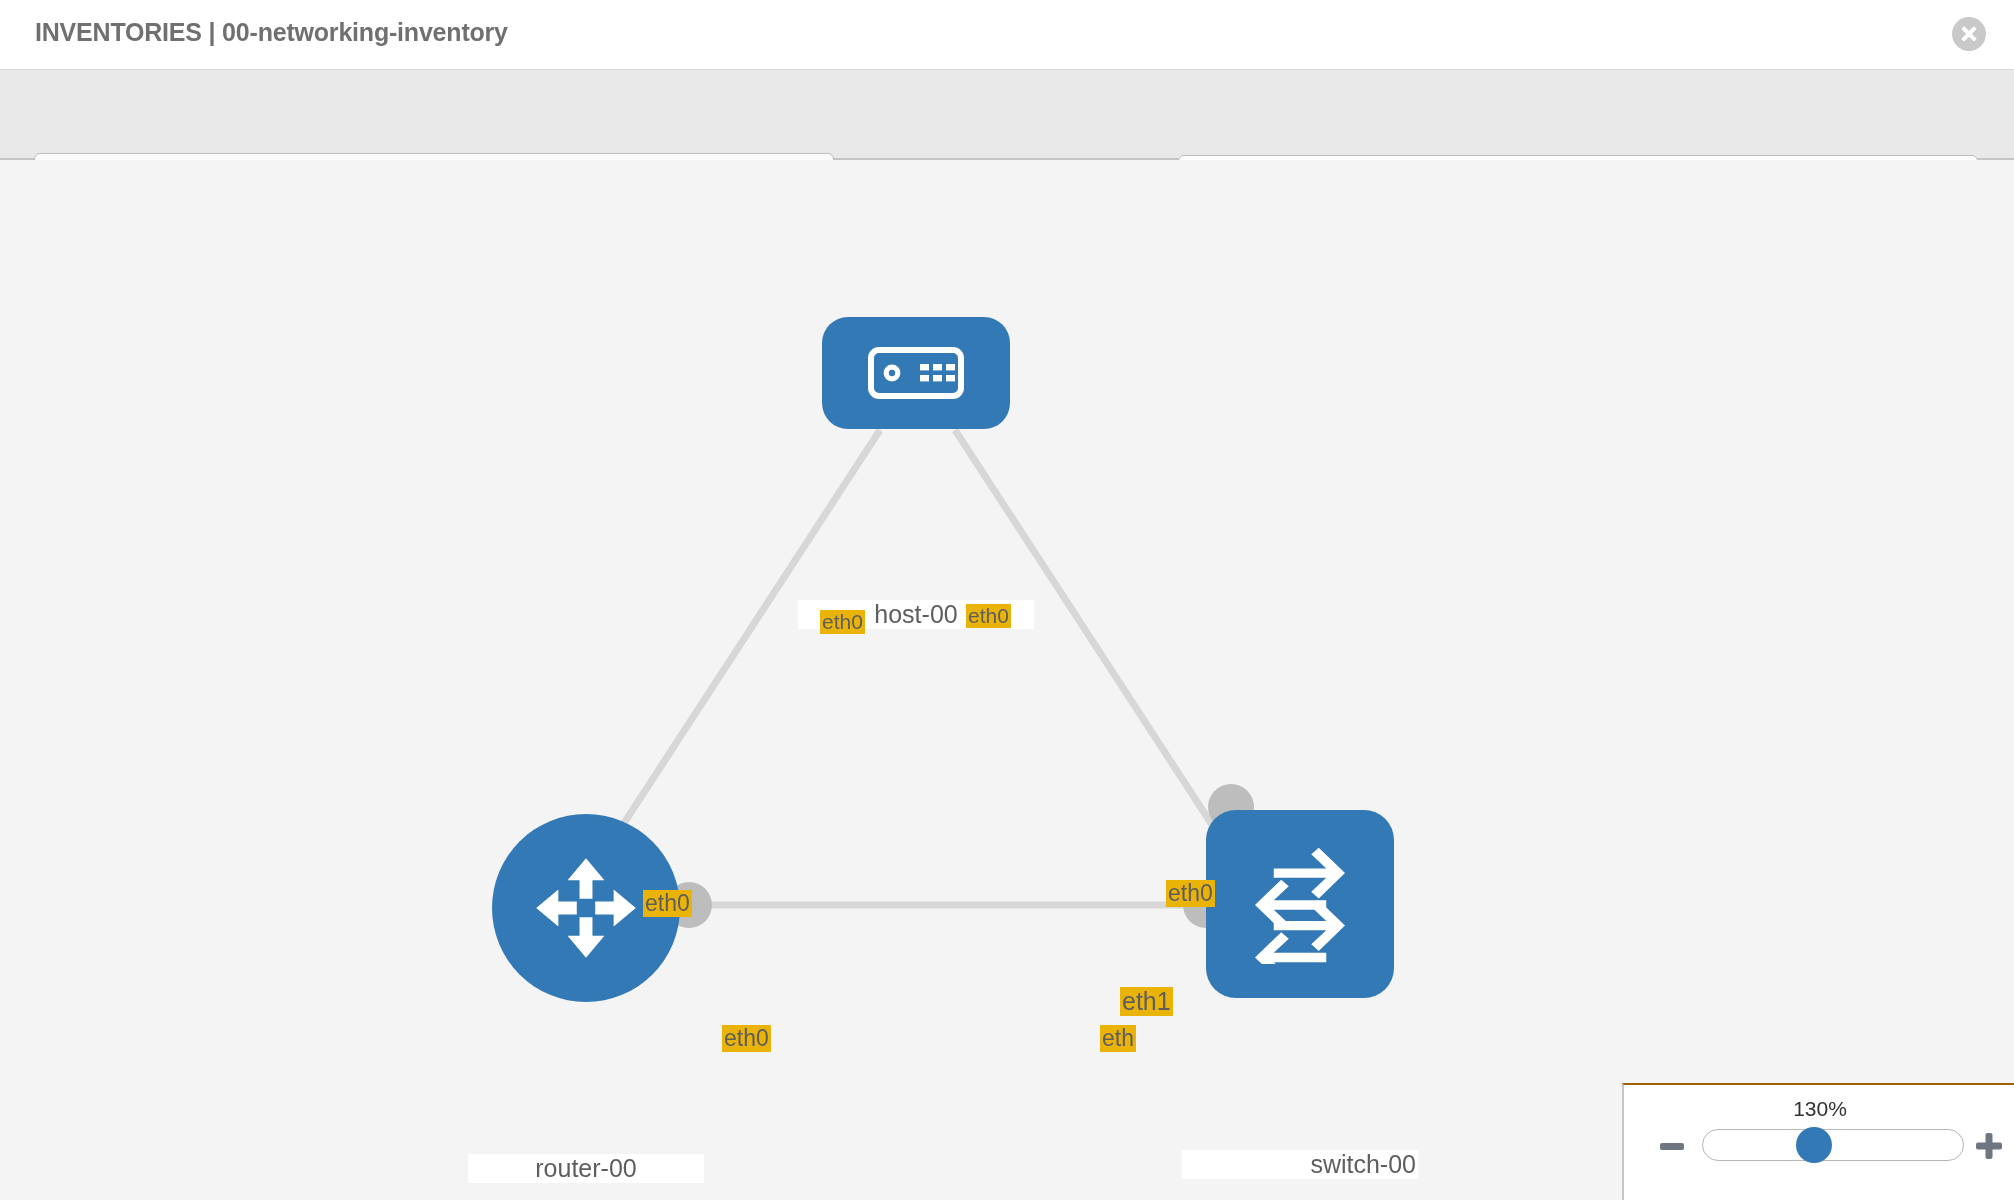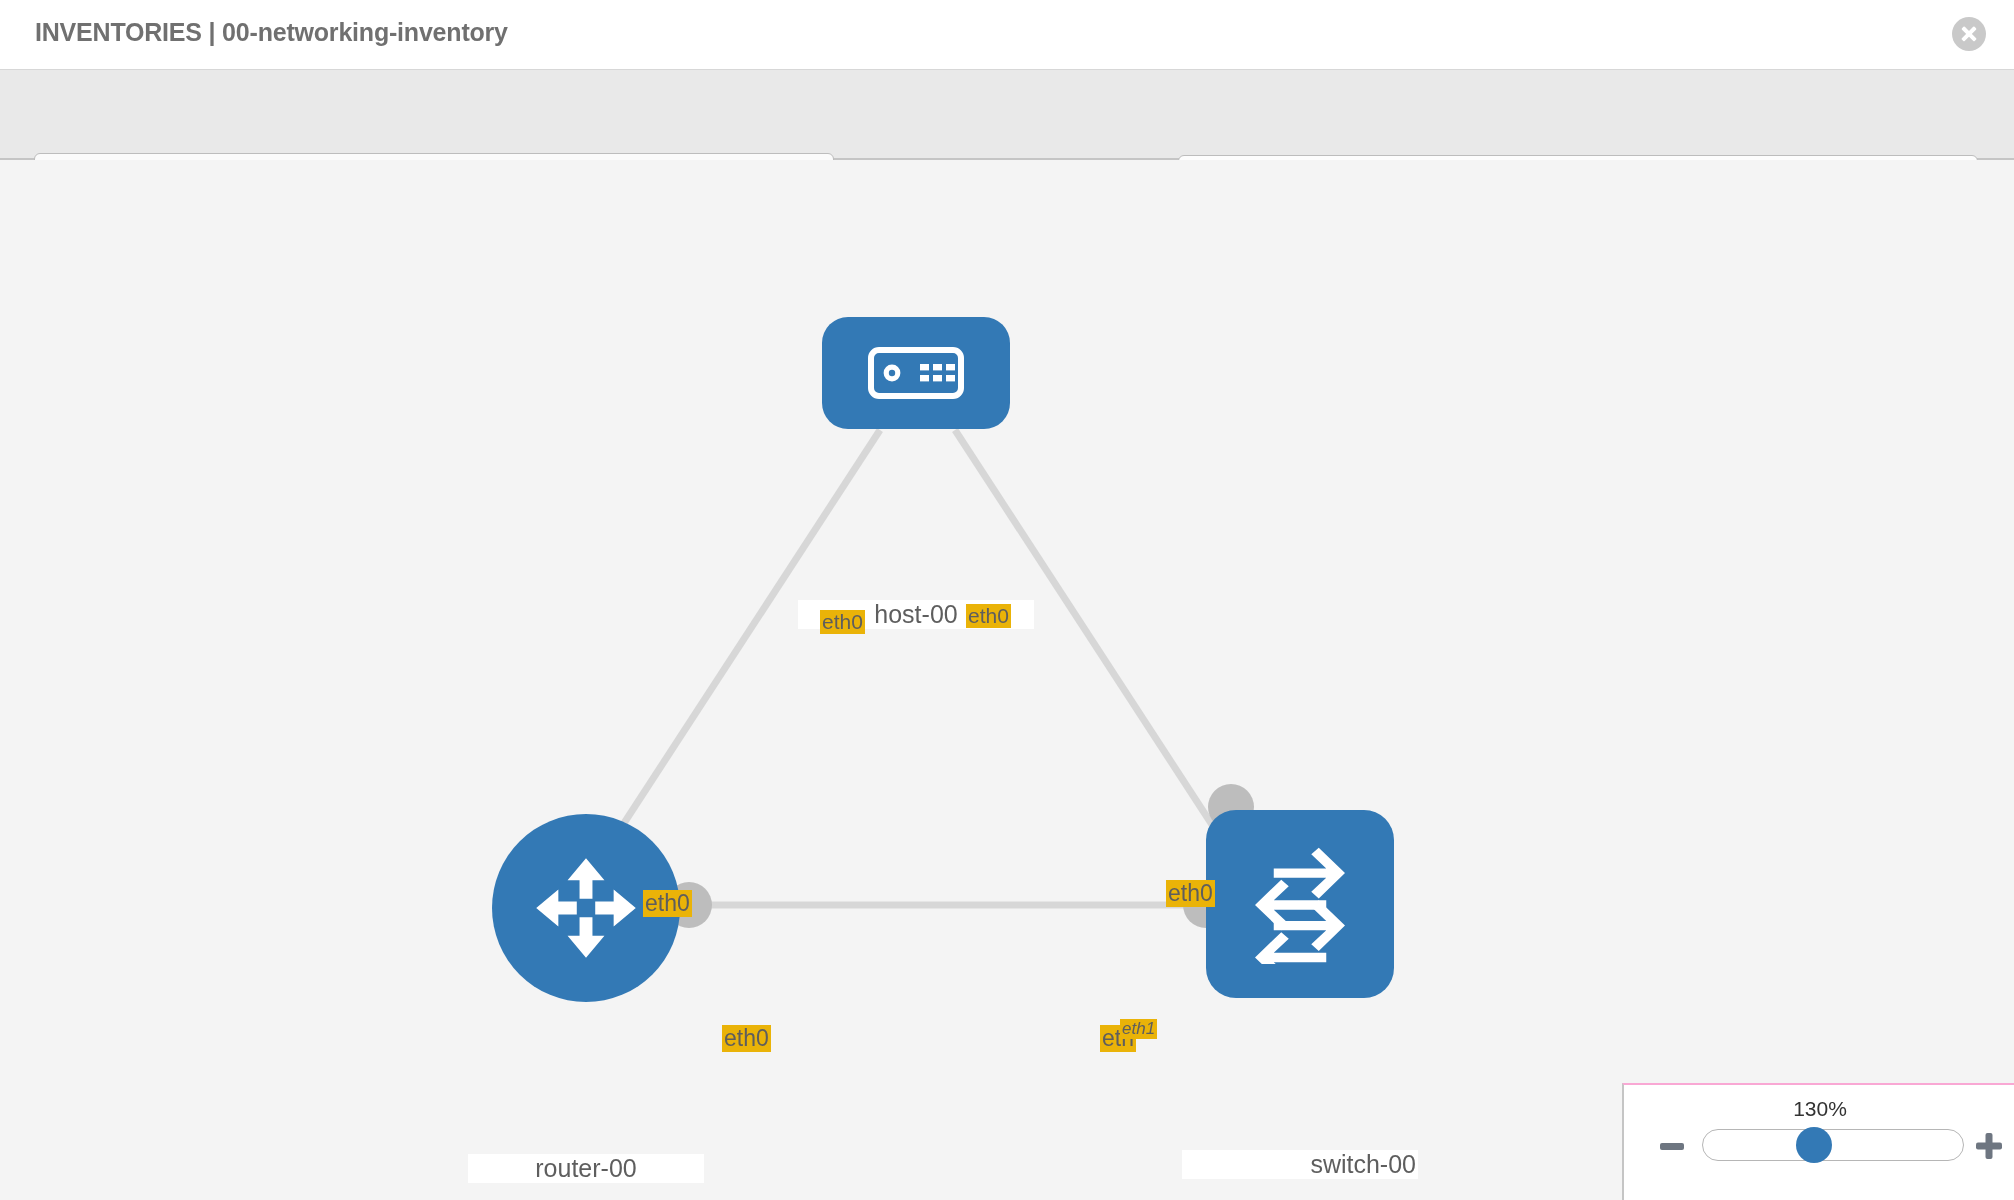--- a/index.html
+++ b/index.html
@@ -127,21 +127,21 @@
     font-size: 21px; color: #5e5e5e;
     background: #eab308; padding: 0 2px;
     white-space: nowrap;
   }
 
   
   .zoom-panel {
     position: absolute; left: 1622px; top: 1083px;
     width: 392px; height: 117px;
     background: #ffffff;
-    border-top: 2px solid #f9a8d4;
+    border-top: 2px solid #a16207;
     border-left: 2px solid #c5c5c5;
   }
   .zoom-value {
     position: absolute; left: 0; top: 12px; width: 392px;
     text-align: center; font-size: 21px; color: #333;
   }
   .zoom-minus {
     position: absolute; left: 36px; top: 58px;
     width: 24px; height: 7px; background: #6e7681; border-radius: 2px;
     cursor: pointer;
@@ -262,21 +262,21 @@
       </div>
       <div class="node-label">switch-00</div>
     </div>
 
     <span class="link-label" style="left:820px;  top:450px;">eth0</span>
     <span class="link-label" style="left:966px;  top:444px;">eth0</span>
     <span class="link-label" style="left:643px;  top:730px; font-size:23px;">eth0</span>
     <span class="link-label" style="left:1166px; top:720px; font-size:23px;">eth0</span>
     <span class="link-label" style="left:722px;  top:865px; font-size:23px;">eth0</span>
     <span class="link-label" style="left:1100px; top:865px; font-size:23px;">eth</span>
-    <span class="link-label" style="left:1120px; top:859px; font-size:17px;font-style:italic;">eth1</span>
+    <span class="link-label" style="left:1120px; top:827px; font-size:25px;">eth1</span>
 
   </div>
 
   <div class="zoom-panel">
     <div class="zoom-value">130%</div>
     <div class="zoom-minus"></div>
     <div class="zoom-track"></div>
     <div class="zoom-thumb"></div>
     <div class="zoom-plus"></div>
   </div>

